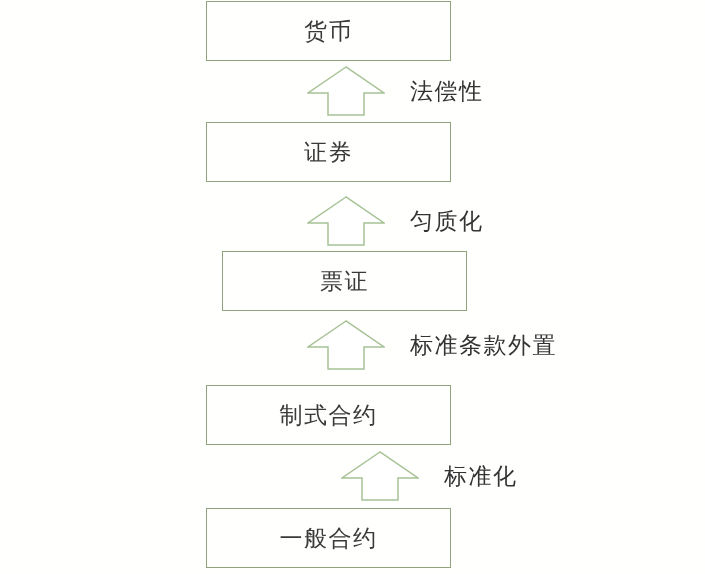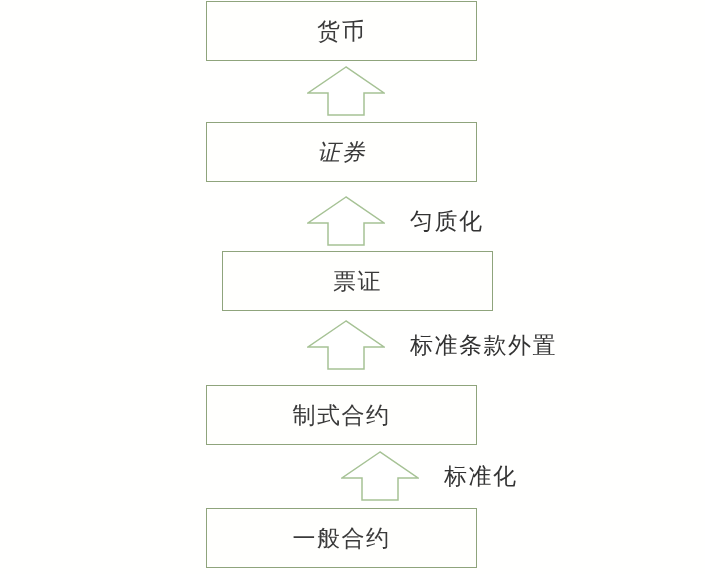--- a/index.html
+++ b/index.html
@@ -11,34 +11,34 @@
   .canvas {
     position: relative;
     width: 705px;
     height: 574px;
     background: #fffffe;
     overflow: hidden;
   }
   .stage-box {
     position: absolute;
     left: 206px;
-    width: 271px;
+    width: 245px;
     height: 60px;
     box-sizing: border-box;
     background: #fffffd;
     border: 1.5px solid #8fa47c;
     display: flex;
     align-items: center;
     justify-content: center;
     font-size: 23px;
     letter-spacing: 1.5px;
     color: #3a3a3a;
   }
   .box-1 { top: 1px; }
-  .box-2 { top: 122px; font-style: italic; }
+  .box-2 { top: 122px; }
   .box-3 { top: 251px; margin-left: 16px; }
   .box-4 { top: 385px; }
   .box-5 { top: 508px; }
 
   .transition {
     position: absolute;
     left: 0;
     width: 705px;
     height: 50px;
   }
@@ -73,20 +73,21 @@
 <div class="canvas">
 
   <div class="stage-box box-1">
     <span>货币</span>
   </div>
 
   <div class="transition t-1">
     <svg class="up-arrow" viewBox="0 0 78 50" width="78" height="50">
       <polygon points="39,1 1,27 21,27 21,49 57,49 57,27 77,27" fill="#ffffff" stroke-width="1.5" stroke-linejoin="miter" stroke="#a6c295"></polygon>
     </svg>
+    <div class="transition-label">法偿性</div>
   </div>
 
   <div class="stage-box box-2">
     <span>证券</span>
   </div>
 
   <div class="transition t-2">
     <svg class="up-arrow" viewBox="0 0 78 50" width="78" height="50">
       <polygon points="39,1 1,27 21,27 21,49 57,49 57,27 77,27" fill="#ffffff" stroke-width="1.5" stroke-linejoin="miter" stroke="#a6c295"></polygon>
     </svg>

